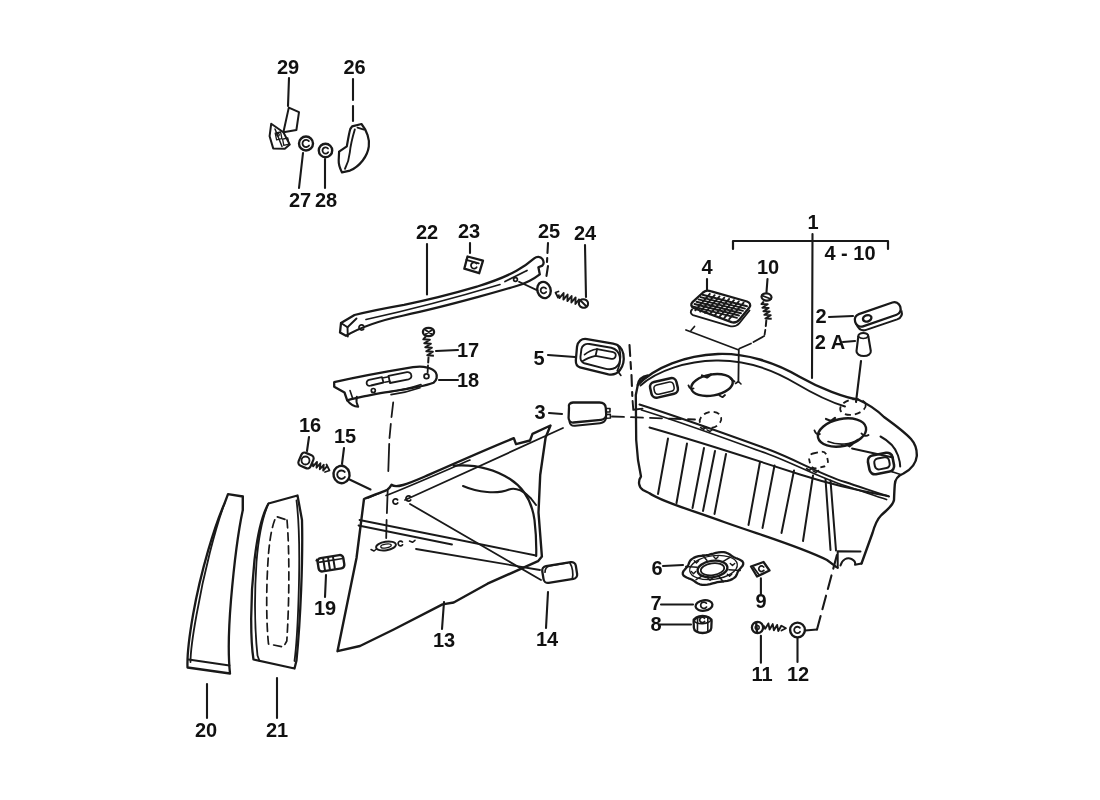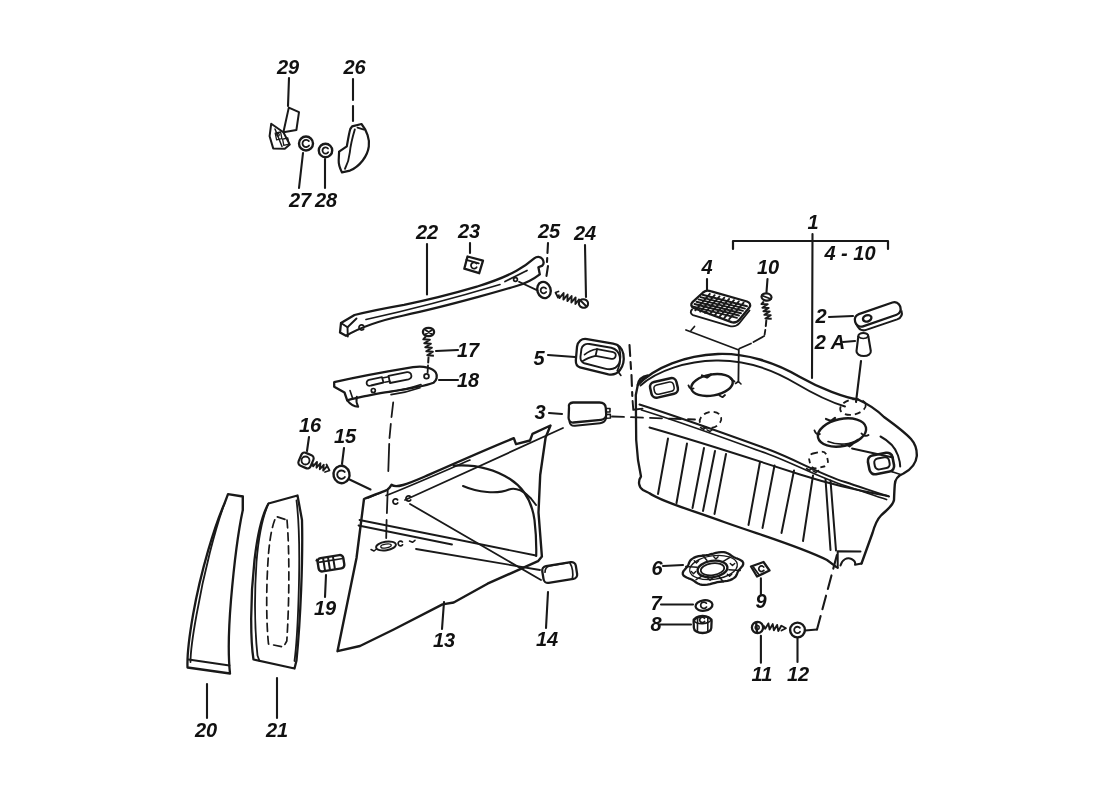--- a/index.html
+++ b/index.html
@@ -1,14 +1,14 @@
 <!DOCTYPE html>
 <html><head><meta charset="utf-8"><style>
 html,body{margin:0;padding:0;background:#ffffff;}
-#page{position:relative;width:1100px;height:800px;background:#ffffff;overflow:hidden;font-style:italic;}
+#page{position:relative;width:1100px;height:800px;background:#ffffff;overflow:hidden;}
 text{font-family:"Liberation Sans",sans-serif;font-weight:bold;fill:#111;}
 </style></head><body>
 <div id="page">
 <svg width="1100" height="800" viewBox="0 0 1100 800" xmlns="http://www.w3.org/2000/svg">
 <text x="288" y="73.5" font-size="20" text-anchor="middle">29</text>
 <text x="354.5" y="74" font-size="20" text-anchor="middle">26</text>
 <text x="300" y="207" font-size="20" text-anchor="middle">27</text>
 <text x="326" y="207" font-size="20" text-anchor="middle">28</text>
 <text x="427" y="239" font-size="20" text-anchor="middle">22</text>
 <text x="469" y="238" font-size="20" text-anchor="middle">23</text>

